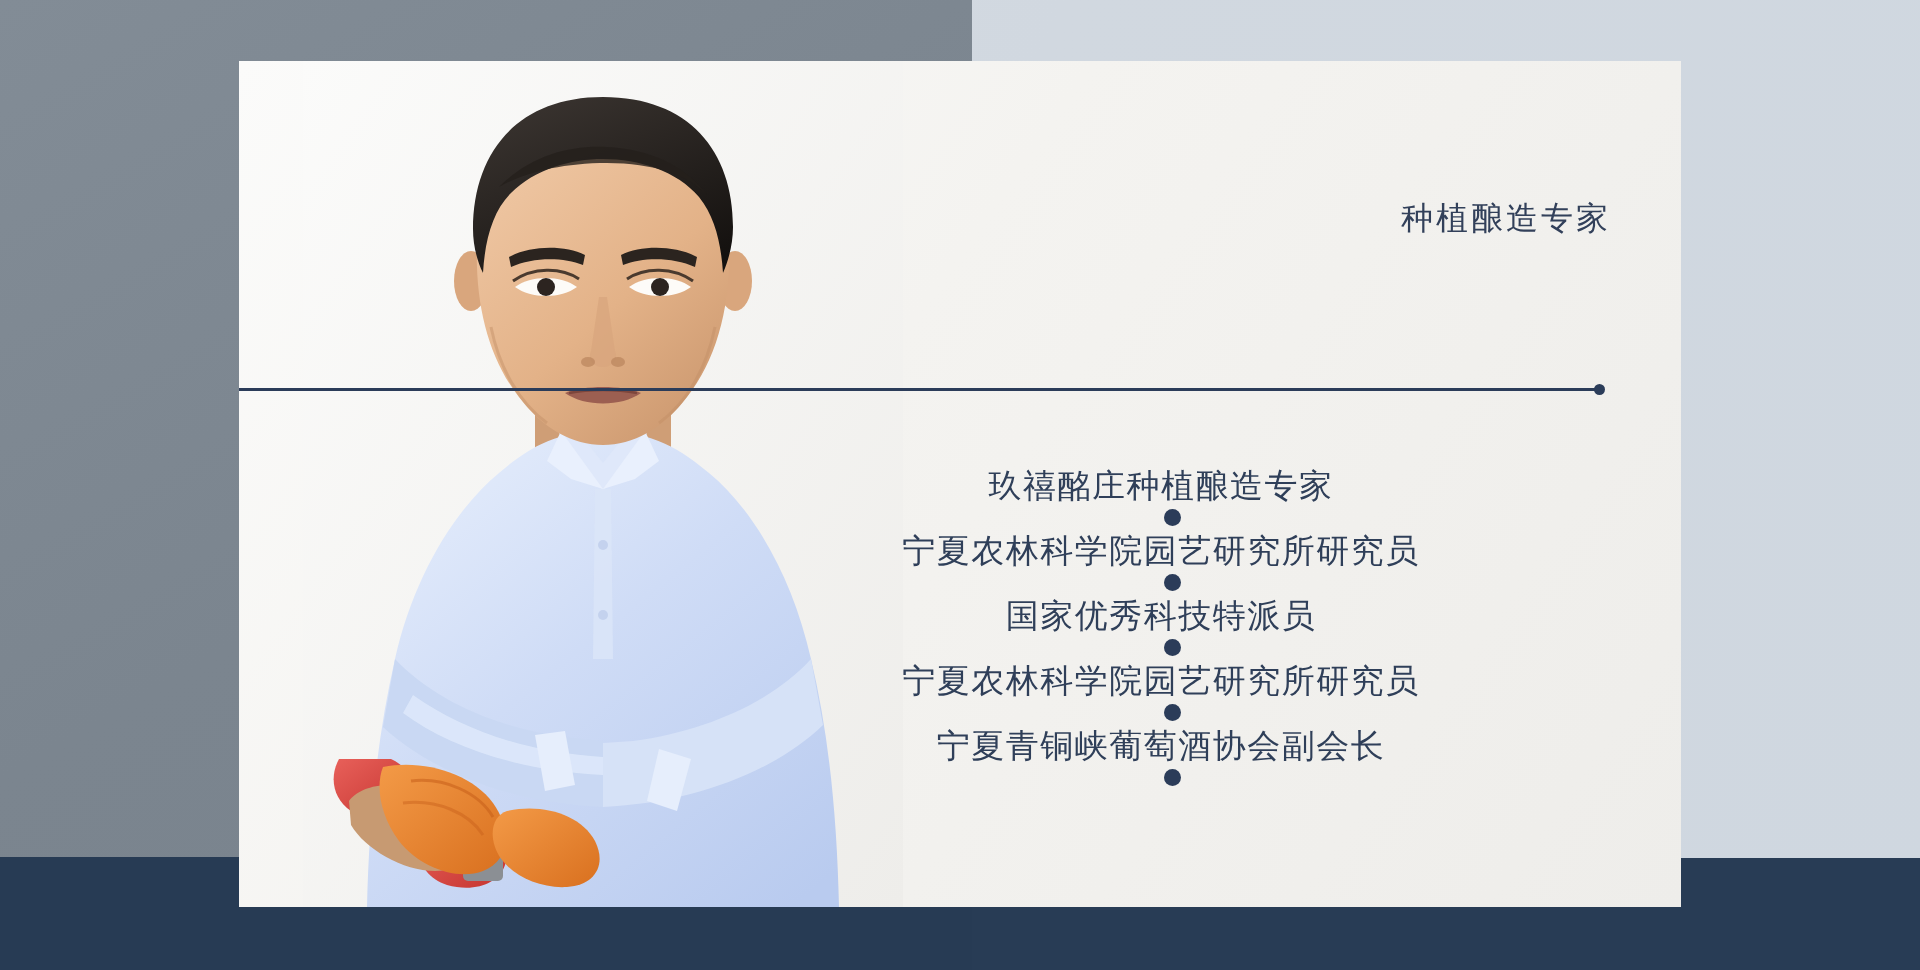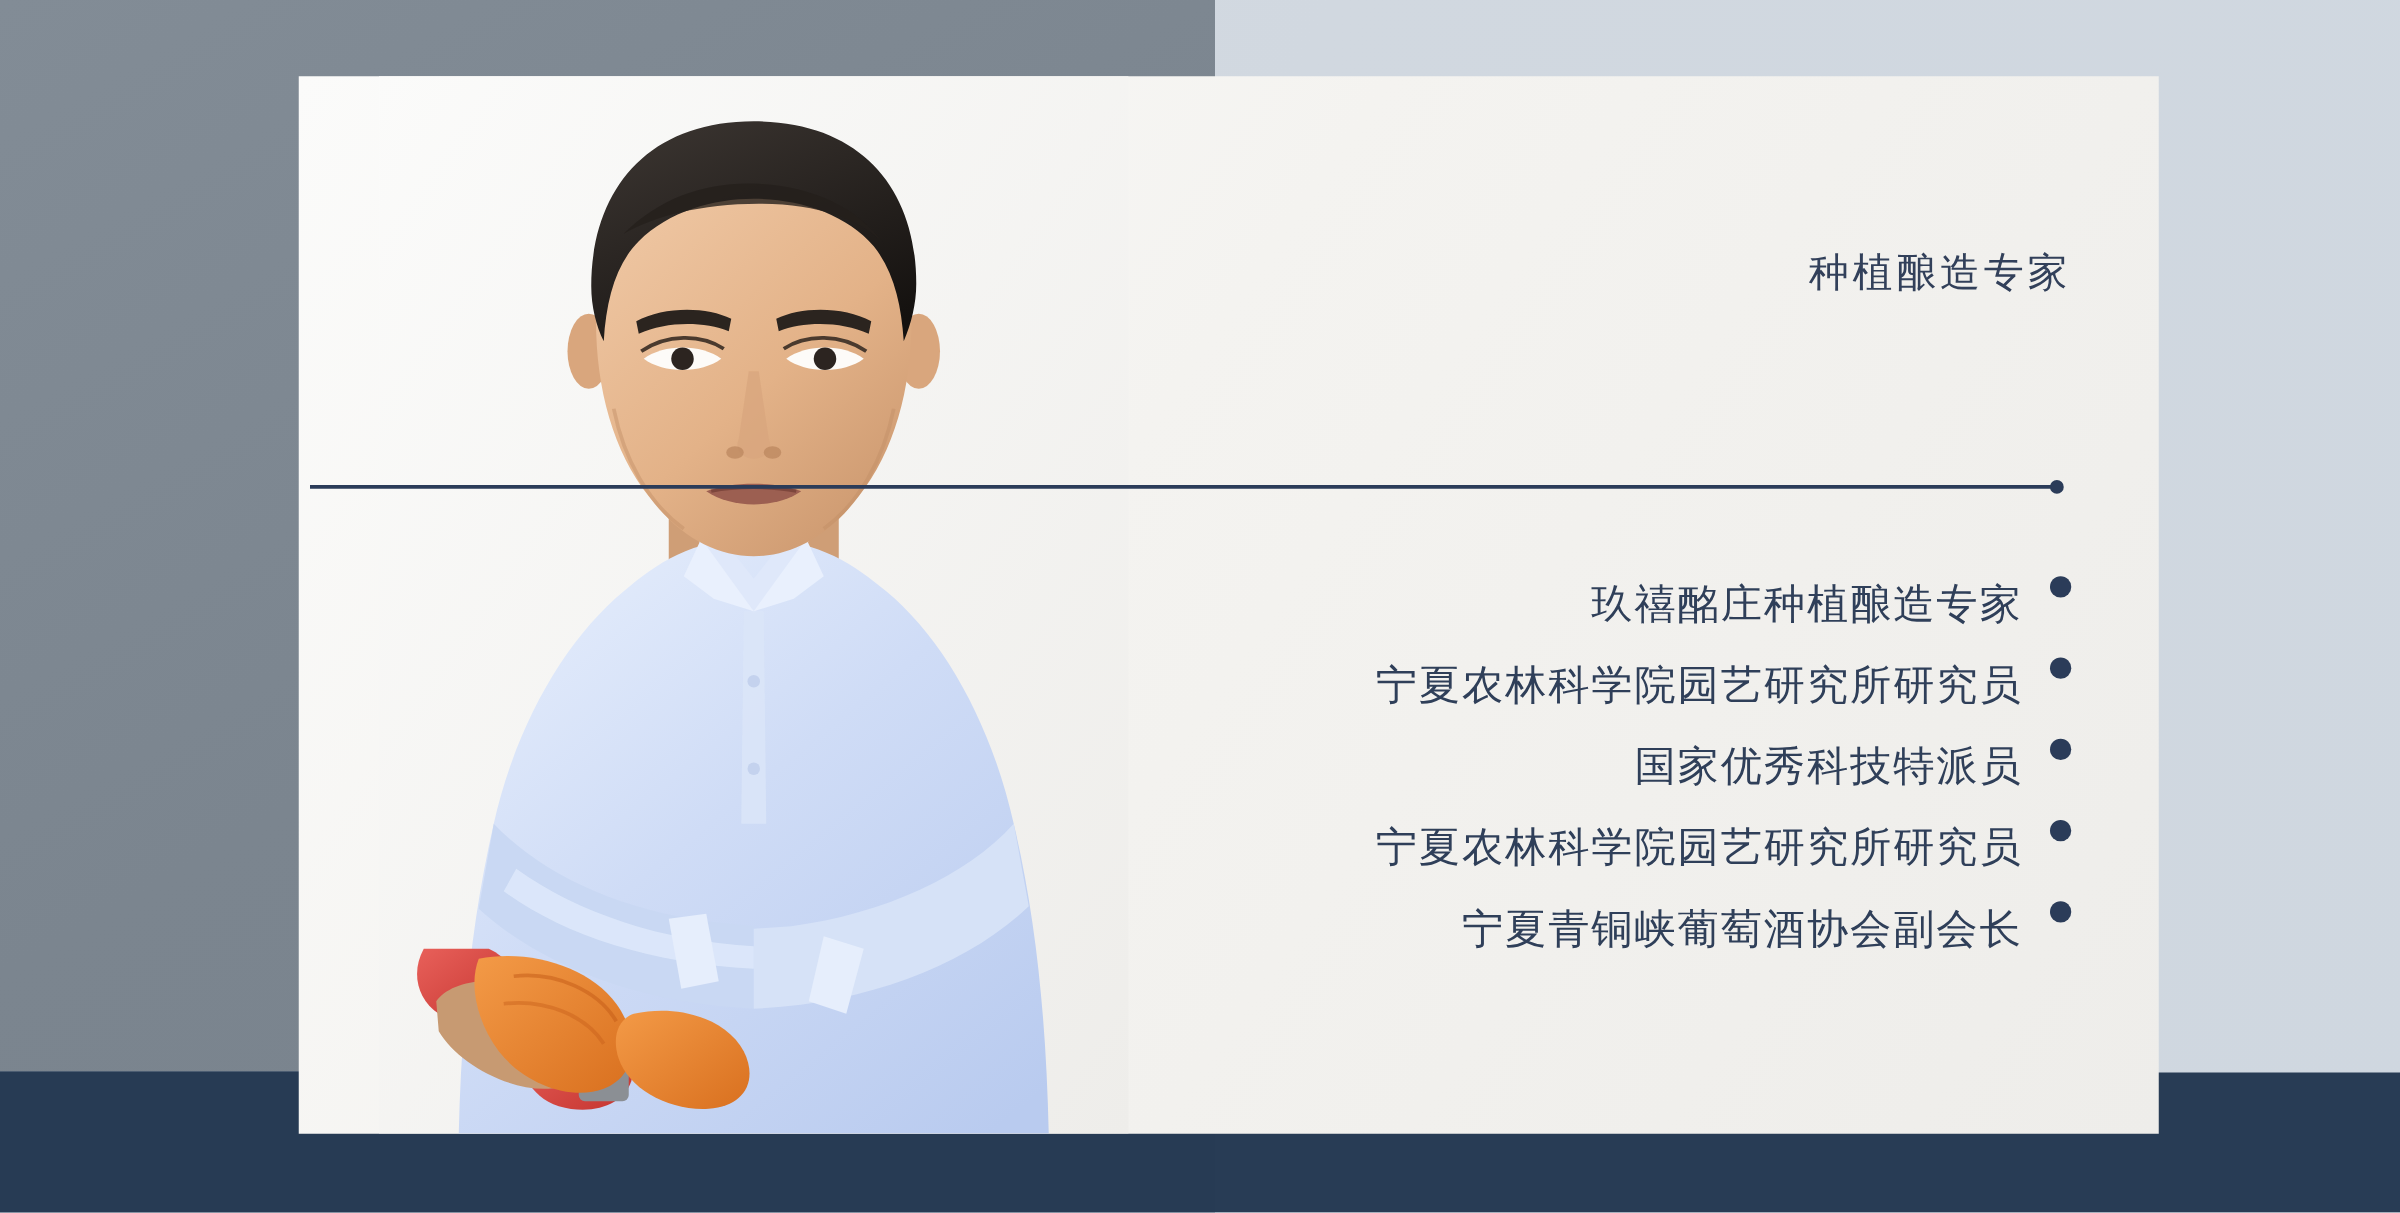--- a/index.html
+++ b/index.html
@@ -27,21 +27,20 @@
   .bg-navy-right{
     position:absolute;left:0;top:858px;width:1920px;height:112px;
     background:#283c55;
   }
 
   
   .card{
     position:absolute;left:239px;top:61px;width:1442px;height:846px;
     background:linear-gradient(125deg,#fbfbfa 0%,#f4f3f0 42%,#eeedea 100%);
     overflow:hidden;
-    padding-left:46px;
   }
 
   
   .portrait{
     position:absolute;left:64px;top:-2px;width:600px;height:848px;
     overflow:hidden;
   }
   .portrait svg{display:block;width:600px;height:848px;}
 
   
@@ -70,22 +69,23 @@
   .rule-dot{
     position:absolute;left:1392px;top:1px;width:11px;height:11px;
     border-radius:50%;background:#2b3c59;
   }
 
   .cred-list{
     position:absolute;right:0;top:400px;width:900px;
     list-style:none;margin:0;padding:0;
   }
   .cred-item{
-    display:flex;align-items:flex-start;justify-content:flex-end;
+    display:flex;align-items:center;justify-content:flex-end;
     height:65px;
+    flex-direction:column;
   }
   .cred-text{
     font-family:"Liberation Sans","DejaVu Sans",sans-serif;
     font-size:33px;letter-spacing:1.5px;color:#2f3f59;
     white-space:nowrap;font-weight:400;
   }
   .cred-dot{
     width:17px;height:17px;border-radius:50%;
     background:#2b3c59;margin-left:22px;flex:0 0 auto;
   }

